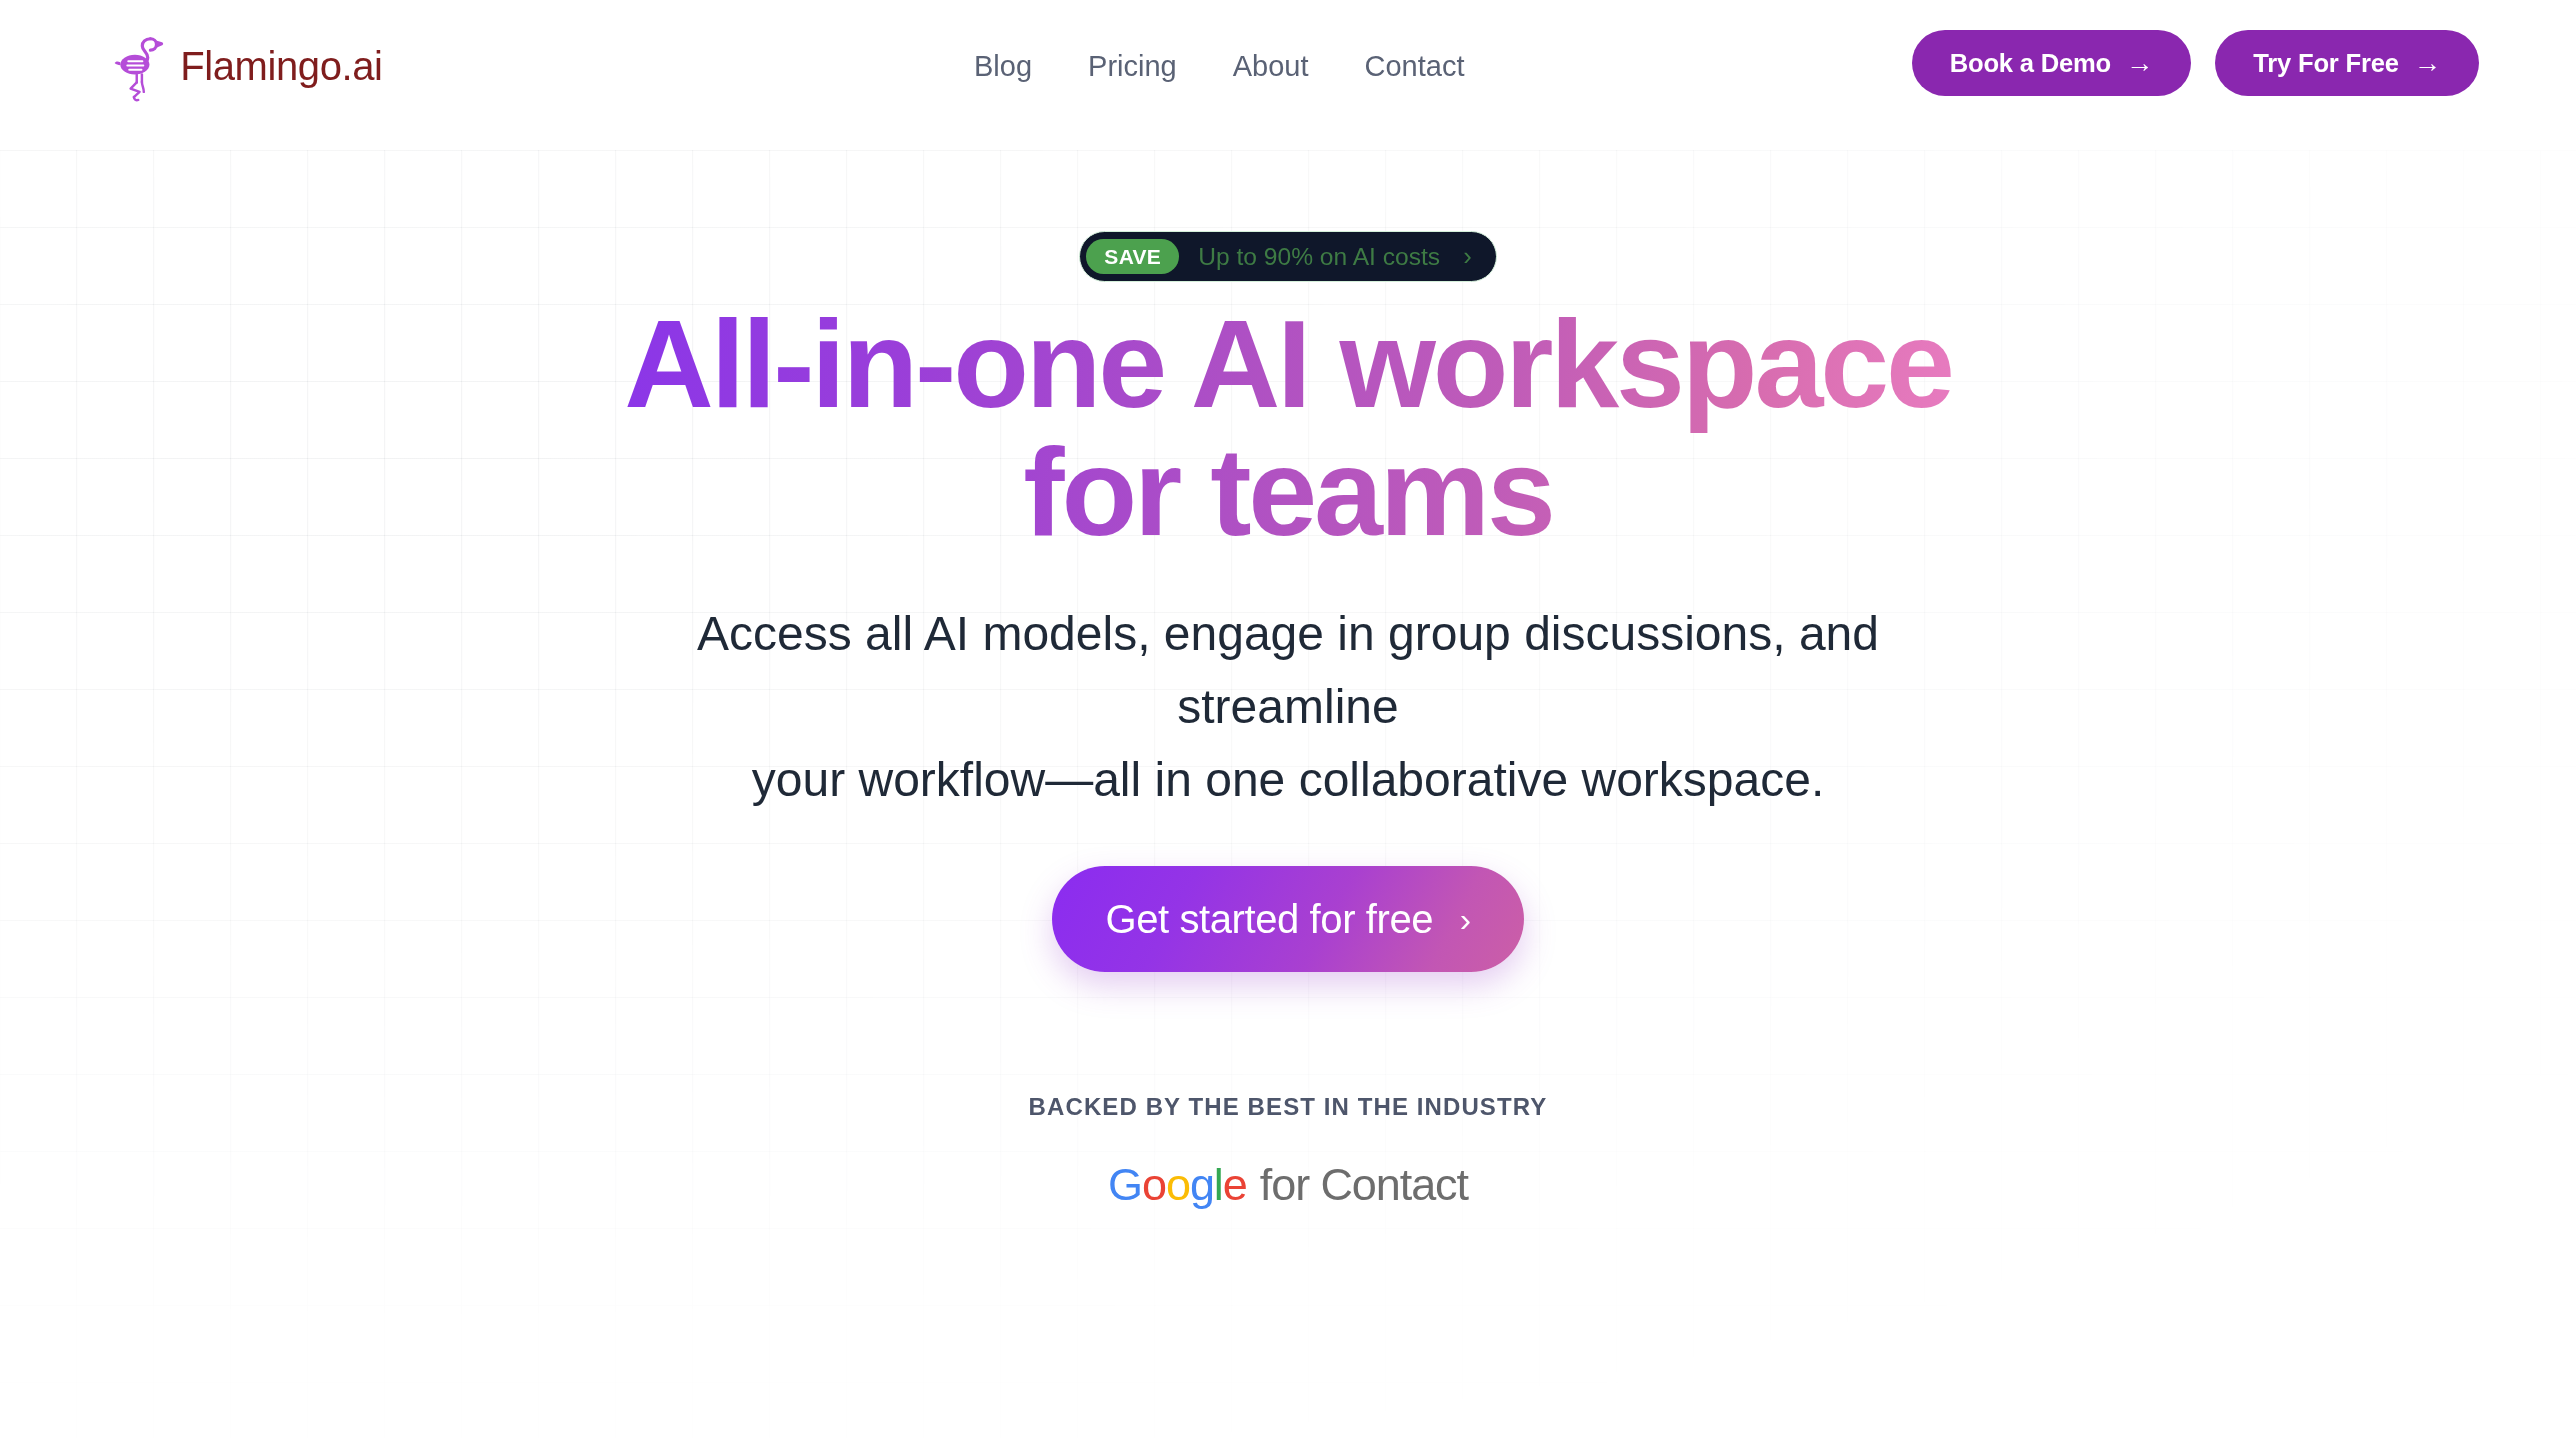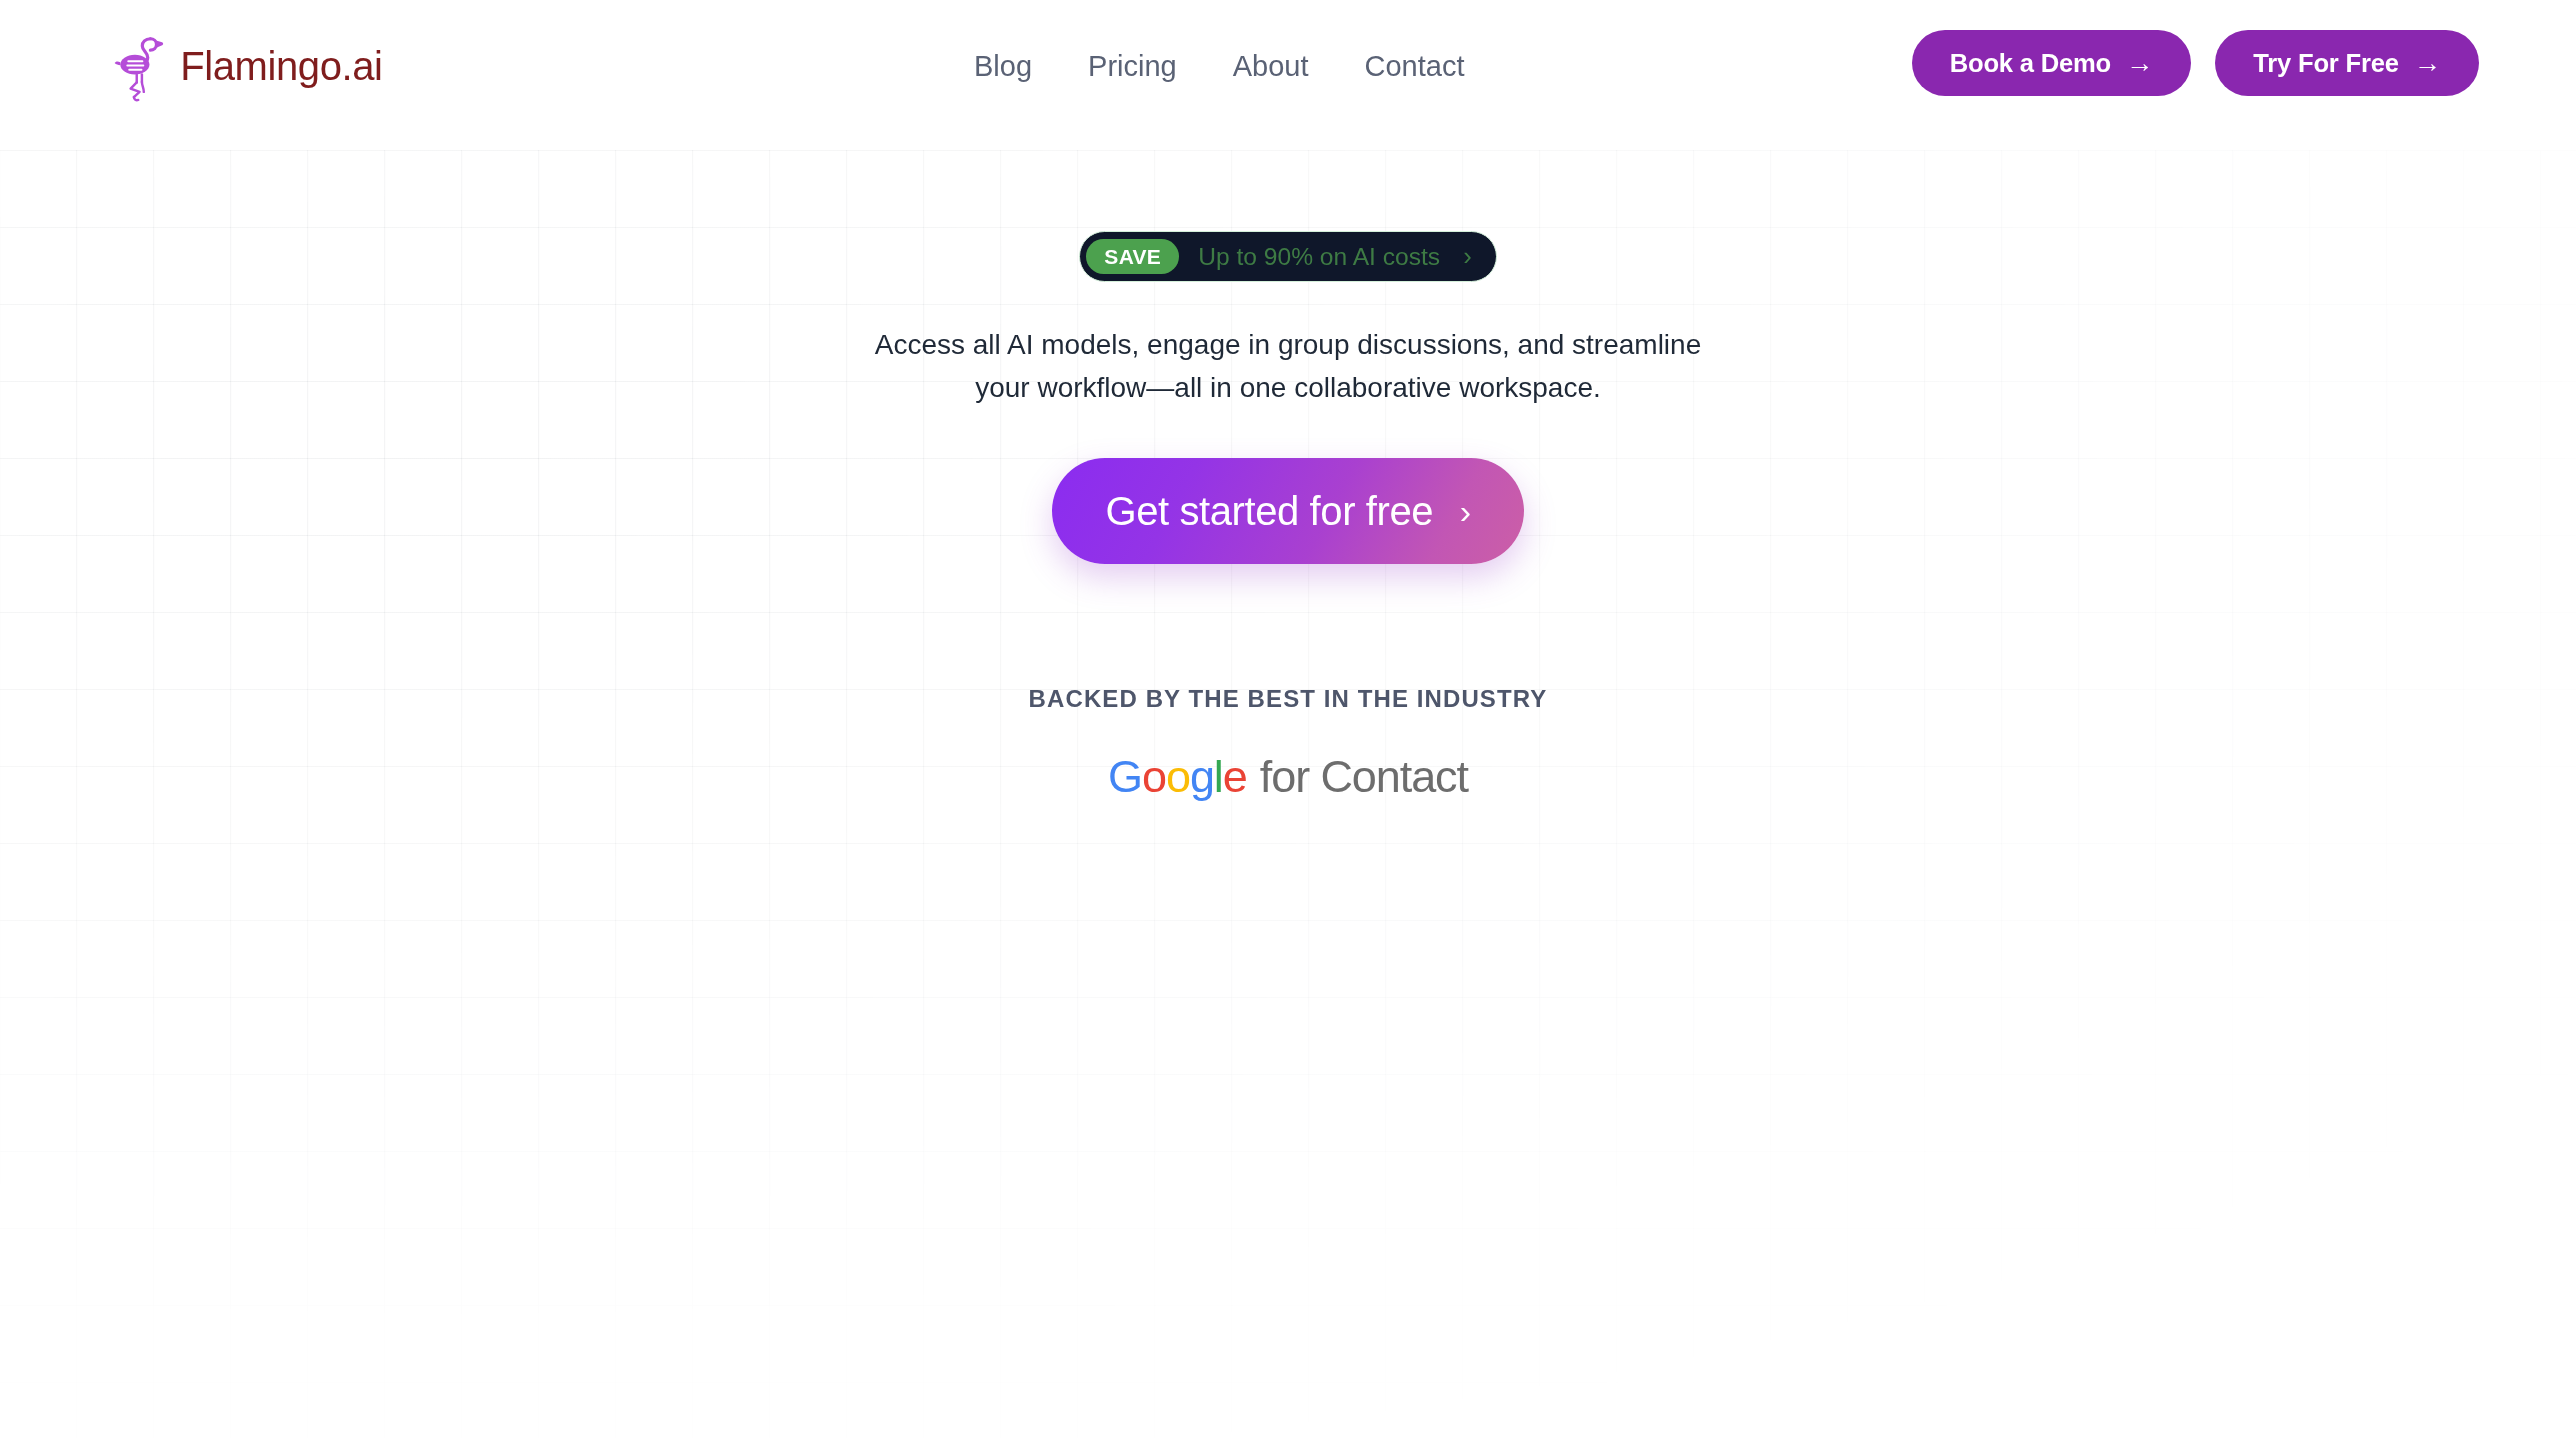--- a/index.html
+++ b/index.html
@@ -130,21 +130,21 @@
     background-clip:text;
     color:transparent;
     -webkit-text-fill-color:transparent;
     max-width:1703px;
   }
   #headline .line { display:block; }
 
   #subhead {
     margin-top:42px;
     text-align:center;
-    font-size:28px;
+    font-size:48px;
     line-height:1.52;
     color:#1f2937;
     max-width:1259px;
   }
   #subhead .line { display:block; }
 
   #cta-wrap { margin-top:49px; }
   #cta-btn {
     background:linear-gradient(118deg,#8B2CF0 0%, #9434E6 28%, #A940D0 58%, #C256B4 82%, #CC5FA6 100%);
     color:#ffffff;
@@ -280,20 +280,24 @@
   </div>
 
   <div id="hero">
 
     <div id="save-badge">
       <span class="save-tag">SAVE</span>
       <span class="save-text">Up to 90% on AI costs</span>
       <span class="save-chev">›</span>
     </div>
 
+    <h1 id="headline">
+      <span class="line">All-in-one AI workspace</span>
+      <span class="line">for teams</span>
+    </h1>
 
     <p id="subhead">
       <span class="line">Access all AI models, engage in group discussions, and streamline</span>
       <span class="line">your workflow—all in one collaborative workspace.</span>
     </p>
 
     <div id="cta-wrap">
       <button id="cta-btn">
         <span>Get started for free</span>
         <span class="cta-chev">›</span>

